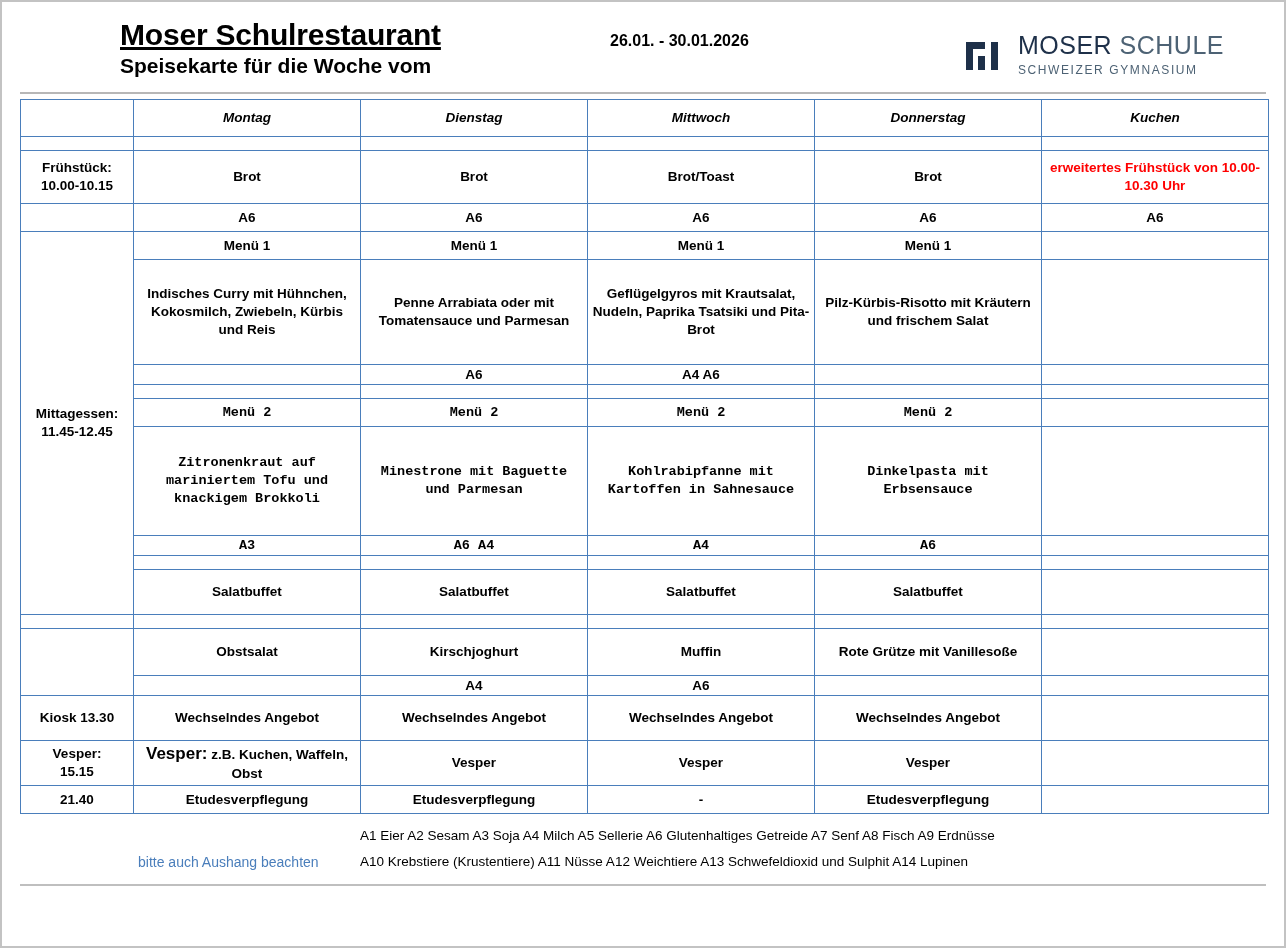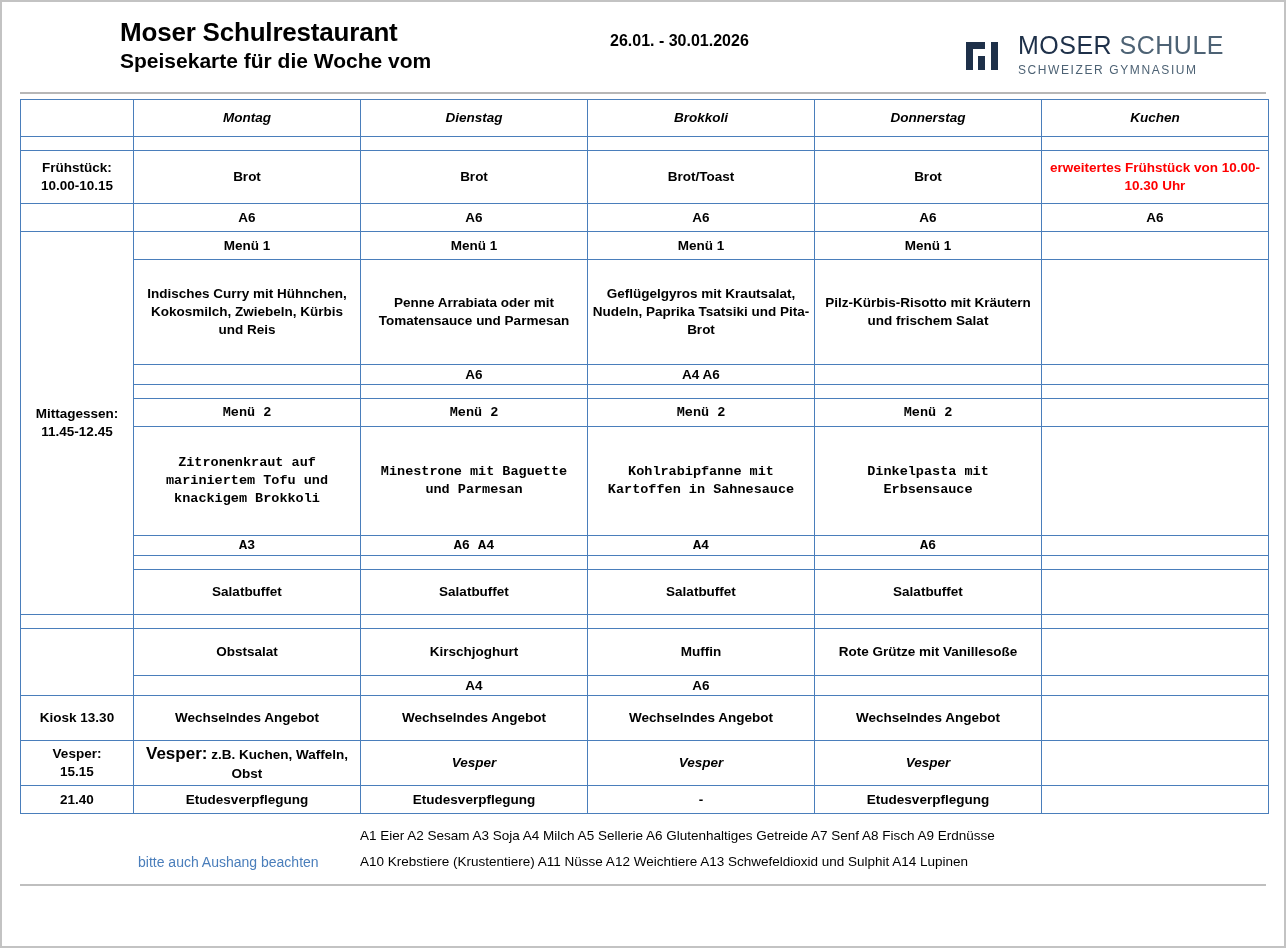--- a/index.html
+++ b/index.html
@@ -25,25 +25,26 @@
     height:82px;
     border-bottom:2px solid #b7b7b7;
     display:flex;
     align-items:flex-start;
   }
   .title-block{
     margin-left:100px;
     margin-top:8px;
   }
   .title-main{
-    font-size:26px;
+    font-size:30px;
     font-weight:bold;
     letter-spacing:-.2px;
     line-height:1.12;
     white-space:nowrap;
+    text-decoration:underline;
   }
   .title-sub{
     font-size:21px;
     font-weight:bold;
     line-height:1.3;
     white-space:nowrap;
   }
   .date-range{
     position:absolute;
     left:590px;top:22px;
@@ -146,21 +147,21 @@
   .h-simple{height:44px;}
   .h-dessert{height:46px;}
   .h-kiosk{height:44px;}
   .h-vesper{height:44px;}
   .h-etude{height:27px;}
   .small-norm{font-size:13px;font-weight:bold;}
   .vesper-mon{
     font-size:13px;font-weight:bold;
   }
   .vesper-mon b{font-size:17px;}
-  .vesper-big{font-size:17px;font-weight:bold;font-style:italic;}
+  .vesper-big{font-size:17px;font-weight:bold;}
 
   
   .footer{
     position:relative;
     margin-top:6px;
     border-top:2px solid #ffffff;
     height:62px;
   }
   .footer-note{
     position:absolute;
@@ -220,21 +221,21 @@
         <col class="c-day">
         <col class="c-day">
         <col class="c-day">
     </colgroup>
     <tbody>
 
       <tr>
         <td class="hdr"></td>
         <td class="hdr">Montag</td>
         <td class="hdr">Dienstag</td>
-        <td class="hdr">Brokkoli</td>
+        <td class="hdr">Mittwoch</td>
         <td class="hdr">Donnerstag</td>
         <td class="hdr">Kuchen</td>
       </tr>
 
       <tr>
         <td class="lbl-blank spacer"></td>
         <td class="bg-white spacer"></td>
         <td class="bg-white spacer"></td>
         <td class="bg-white spacer"></td>
         <td class="bg-white spacer"></td>

